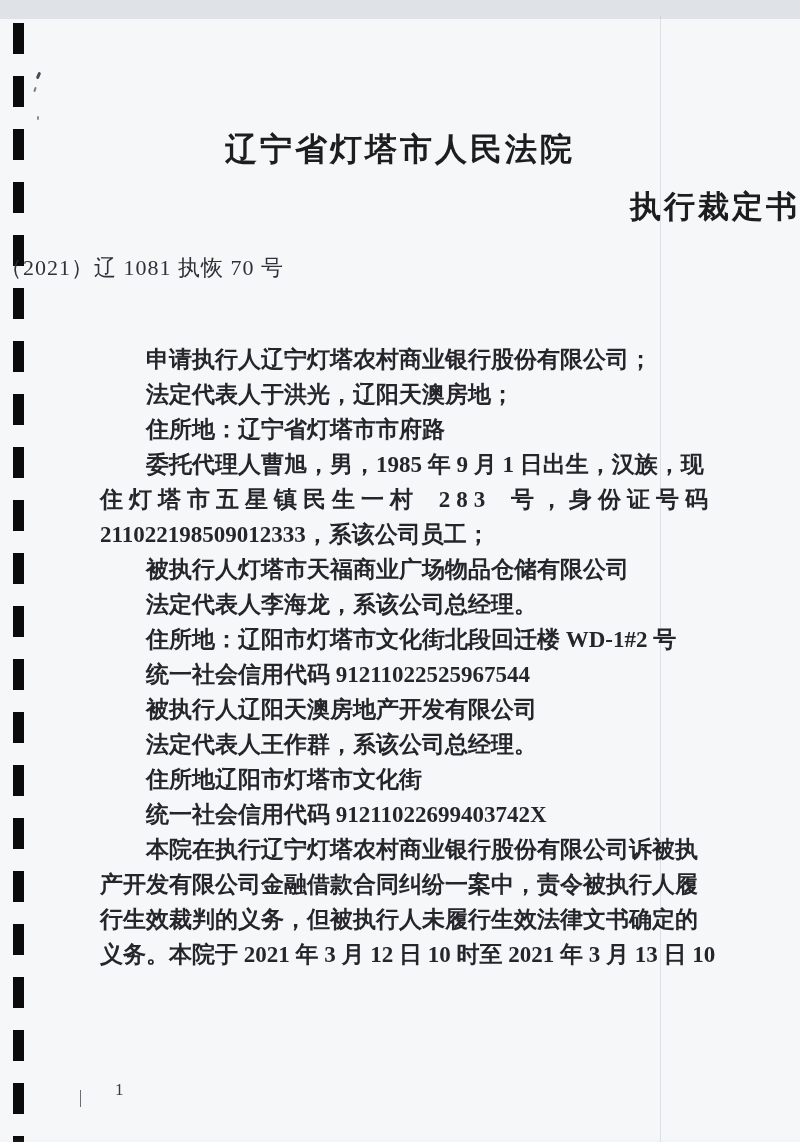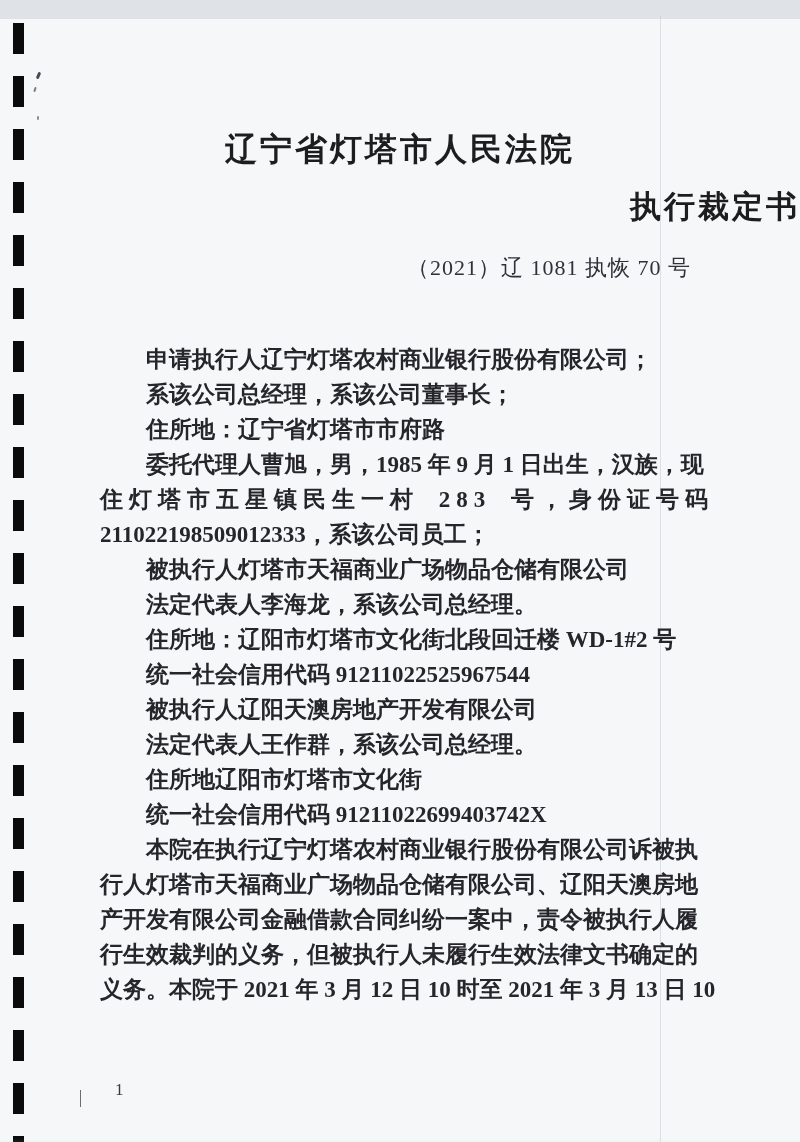--- a/index.html
+++ b/index.html
@@ -58,21 +58,21 @@
     top: 170px; left: 0; right: 0;
     text-align: right;
     font-size: 31px;
     font-weight: 700;
     letter-spacing: 3px;
     color: #1d1d20;
   }
   .case-no {
     position: absolute;
     top: 237px; left: 0; right: 0;
-    text-align: right;
+    text-align: left;
     padding-right: 109px;
     font-size: 22px;
     letter-spacing: 1px;
     color: #2e3138;
   }
 
   .body-text {
     position: absolute;
     top: 326px; left: 100px;
     width: 604px;
@@ -109,35 +109,34 @@
   <div class="fold-line"></div>
 
   <h1 class="court">辽宁省灯塔市人民法院</h1>
 
   <h2 class="doc-title">执行裁定书</h2>
 
   <div class="case-no">（2021）辽 1081 执恢 70 号</div>
 
   <div class="body-text">
       <div class="line indent">申请执行人辽宁灯塔农村商业银行股份有限公司；</div>
-      <div class="line indent">系该公司总经理，系该公司董事长；</div>
+      <div class="line indent">法定代表人于洪光，辽阳天澳房地；</div>
       <div class="line indent">住所地：辽宁省灯塔市市府路</div>
       <div class="line indent">委托代理人曹旭，男，1985 年 9 月 1 日出生，汉族，现</div>
       <div class="line spread">住灯塔市五星镇民生一村 283 号，身份证号码</div>
       <div class="line">211022198509012333，系该公司员工；</div>
       <div class="line indent">被执行人灯塔市天福商业广场物品仓储有限公司</div>
       <div class="line indent">法定代表人李海龙，系该公司总经理。</div>
       <div class="line indent">住所地：辽阳市灯塔市文化街北段回迁楼 WD-1#2 号</div>
       <div class="line indent">统一社会信用代码 91211022525967544</div>
       <div class="line indent">被执行人辽阳天澳房地产开发有限公司</div>
       <div class="line indent">法定代表人王作群，系该公司总经理。</div>
       <div class="line indent">住所地辽阳市灯塔市文化街</div>
       <div class="line indent">统一社会信用代码 91211022699403742X</div>
       <div class="line indent">本院在执行辽宁灯塔农村商业银行股份有限公司诉被执</div>
-      <div class="line">行人灯塔市天福商业广场物品仓储有限公司、辽阳天澳房地</div>
       <div class="line">产开发有限公司金融借款合同纠纷一案中，责令被执行人履</div>
       <div class="line">行生效裁判的义务，但被执行人未履行生效法律文书确定的</div>
       <div class="line">义务。本院于 2021 年 3 月 12 日 10 时至 2021 年 3 月 13 日 10</div>
     </div>
 
   <div class="page-no">1</div>
 
   <div class="artifact speck-1"></div>
   <div class="artifact speck-2"></div>
   <div class="artifact speck-3"></div>

